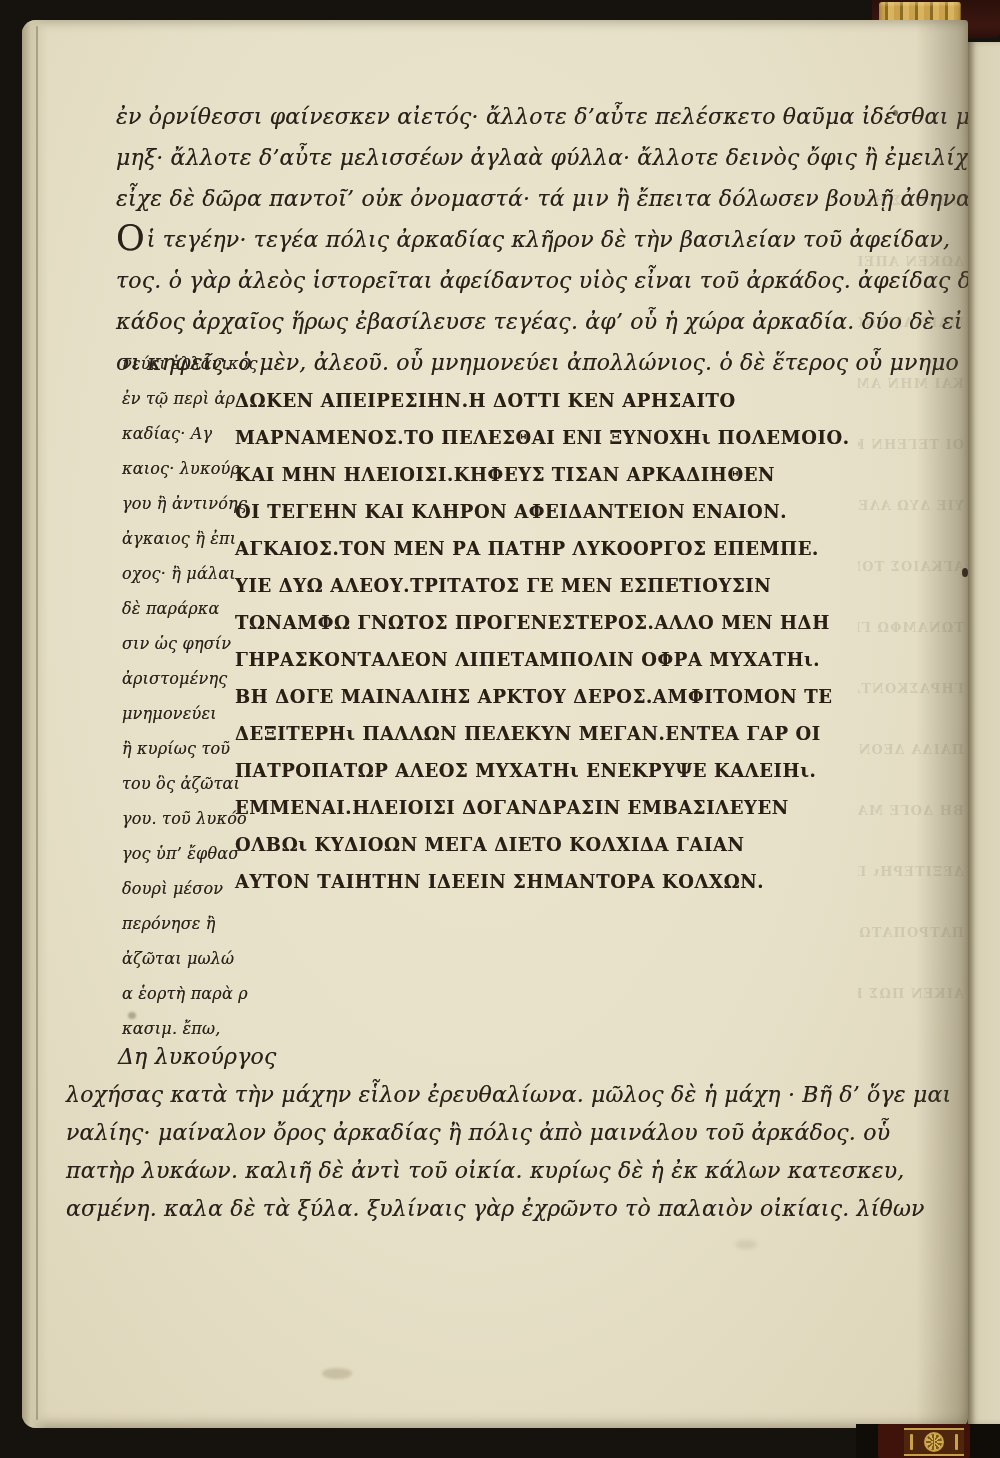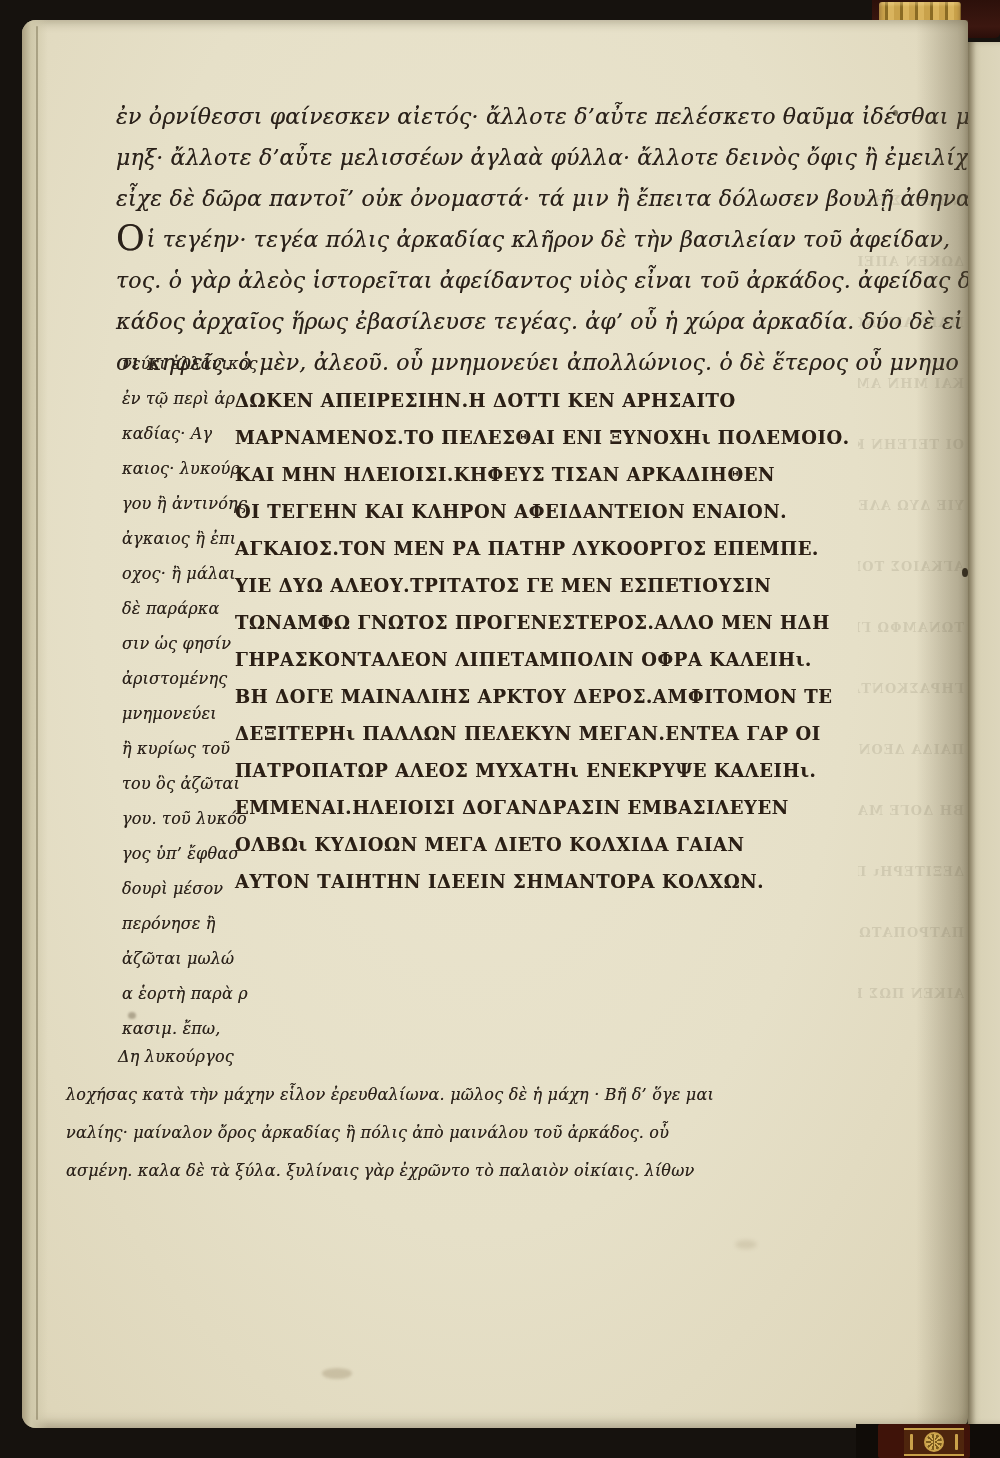--- a/index.html
+++ b/index.html
@@ -76,21 +76,21 @@
     font-size:35px;font-style:normal;line-height:0;vertical-align:-3px;
     letter-spacing:1px;margin-right:1px;
   }
   .margin-col{left:100px;top:326px;width:160px;font-size:16px;line-height:35px;}
   .verse-col{
     position:absolute;left:213px;top:362px;width:712px;
     font-style:normal;font-weight:700;font-size:18px;line-height:37px;
     color:#2b1f15;letter-spacing:.6px;
   }
   .cap-line{white-space:nowrap;text-shadow:0 0 .5px rgba(40,28,16,.5);}
-  .scholia-bottom{left:44px;top:1018px;width:900px;font-size:16px;line-height:38px;}
+  .scholia-bottom{left:44px;top:1018px;width:900px;font-size:22px;line-height:38px;}
   .scholia-bottom .ms-line:first-child{padding-left:52px;}
   
   .ghost-col{
     position:absolute;left:836px;top:150px;width:106px;
     font-weight:700;font-size:13px;line-height:61px;letter-spacing:1px;
     color:#6e6750;opacity:.16;filter:blur(.6px);
     transform:scaleX(-1);overflow:hidden;height:880px;
   }
   .ghost-line{white-space:nowrap;overflow:hidden;}
   
@@ -151,33 +151,34 @@
     </div>
 
   <div class="verse-col">
       <div class="cap-line">ΔΩΚΕΝ ΑΠΕΙΡΕΣΙΗΝ.Η ΔΟΤΤΙ ΚΕΝ ΑΡΗΣΑΙΤΟ</div>
       <div class="cap-line">ΜΑΡΝΑΜΕΝΟΣ.ΤΟ ΠΕΛΕΣΘΑΙ ΕΝΙ ΞΥΝΟΧΗι ΠΟΛΕΜΟΙΟ.</div>
       <div class="cap-line">ΚΑΙ ΜΗΝ ΗΛΕΙΟΙΣΙ.ΚΗΦΕΥΣ ΤΙΣΑΝ ΑΡΚΑΔΙΗΘΕΝ</div>
       <div class="cap-line">ΟΙ ΤΕΓΕΗΝ ΚΑΙ ΚΛΗΡΟΝ ΑΦΕΙΔΑΝΤΕΙΟΝ ΕΝΑΙΟΝ.</div>
       <div class="cap-line">ΑΓΚΑΙΟΣ.ΤΟΝ ΜΕΝ ΡΑ ΠΑΤΗΡ ΛΥΚΟΟΡΓΟΣ ΕΠΕΜΠΕ.</div>
       <div class="cap-line">ΥΙΕ ΔΥΩ ΑΛΕΟΥ.ΤΡΙΤΑΤΟΣ ΓΕ ΜΕΝ ΕΣΠΕΤΙΟΥΣΙΝ</div>
       <div class="cap-line">ΤΩΝΑΜΦΩ ΓΝΩΤΟΣ ΠΡΟΓΕΝΕΣΤΕΡΟΣ.ΑΛΛΟ ΜΕΝ ΗΔΗ</div>
-      <div class="cap-line">ΓΗΡΑΣΚΟΝΤΑΛΕΟΝ ΛΙΠΕΤΑΜΠΟΛΙΝ ΟΦΡΑ ΚΑΛΕΙΗι.</div>
+      <div class="cap-line">ΓΗΡΑΣΚΟΝΤΑΛΕΟΝ ΛΙΠΕΤΑΜΠΟΛΙΝ ΟΦΡΑ ΜΥΧΑΤΗι.</div>
       <div class="cap-line">ΒΗ ΔΟΓΕ ΜΑΙΝΑΛΙΗΣ ΑΡΚΤΟΥ ΔΕΡΟΣ.ΑΜΦΙΤΟΜΟΝ ΤΕ</div>
       <div class="cap-line">ΔΕΞΙΤΕΡΗι ΠΑΛΛΩΝ ΠΕΛΕΚΥΝ ΜΕΓΑΝ.ΕΝΤΕΑ ΓΑΡ ΟΙ</div>
       <div class="cap-line">ΠΑΤΡΟΠΑΤΩΡ ΑΛΕΟΣ ΜΥΧΑΤΗι ΕΝΕΚΡΥΨΕ ΚΑΛΕΙΗι.</div>
       <div class="cap-line">ΕΜΜΕΝΑΙ.ΗΛΕΙΟΙΣΙ ΔΟΓΑΝΔΡΑΣΙΝ ΕΜΒΑΣΙΛΕΥΕΝ</div>
       <div class="cap-line">ΟΛΒΩι ΚΥΔΙΟΩΝ ΜΕΓΑ ΔΙΕΤΟ ΚΟΛΧΙΔΑ ΓΑΙΑΝ</div>
       <div class="cap-line">ΑΥΤΟΝ ΤΑΙΗΤΗΝ ΙΔΕΕΙΝ ΣΗΜΑΝΤΟΡΑ ΚΟΛΧΩΝ.</div>
     </div>
 
   <div class="ms-block scholia-bottom">
       <div class="ms-line">Δη λυκούργος</div>
       <div class="ms-line">λοχήσας κατὰ τὴν μάχην εἷλον ἐρευθαλίωνα. μῶλος δὲ ἡ μάχη · Βῆ δ’ ὅγε μαι</div>
       <div class="ms-line">ναλίης· μαίναλον ὄρος ἀρκαδίας ἢ πόλις ἀπὸ μαινάλου τοῦ ἀρκάδος. οὗ</div>
+      <div class="ms-line">πατὴρ λυκάων. καλιῆ δὲ ἀντὶ τοῦ οἰκία. κυρίως δὲ ἡ ἐκ κάλων κατεσκευ,</div>
       <div class="ms-line">ασμένη. καλα δὲ τὰ ξύλα. ξυλίναις γὰρ ἐχρῶντο τὸ παλαιὸν οἰκίαις. λίθων</div>
     </div>
 
   <div class="ghost-col">
       <div class="ghost-line">ΝΗΛΗΟΣ ΘΕΙΟΙΟ</div>
       <div class="ghost-line">ΔΩΚΕΝ ΑΠΕΙΡΕΣΙΗΝ</div>
       <div class="ghost-line">ΜΑΡΝΑΜΕΝΟΣ ΤΟ</div>
       <div class="ghost-line">ΚΑΙ ΜΗΝ ΑΜΦΙΔΑΜΑΣ</div>
       <div class="ghost-line">ΟΙ ΤΕΓΕΗΝ ΚΑΙ</div>
       <div class="ghost-line">ΥΙΕ ΔΥΩ ΑΛΕΟΥ</div>

